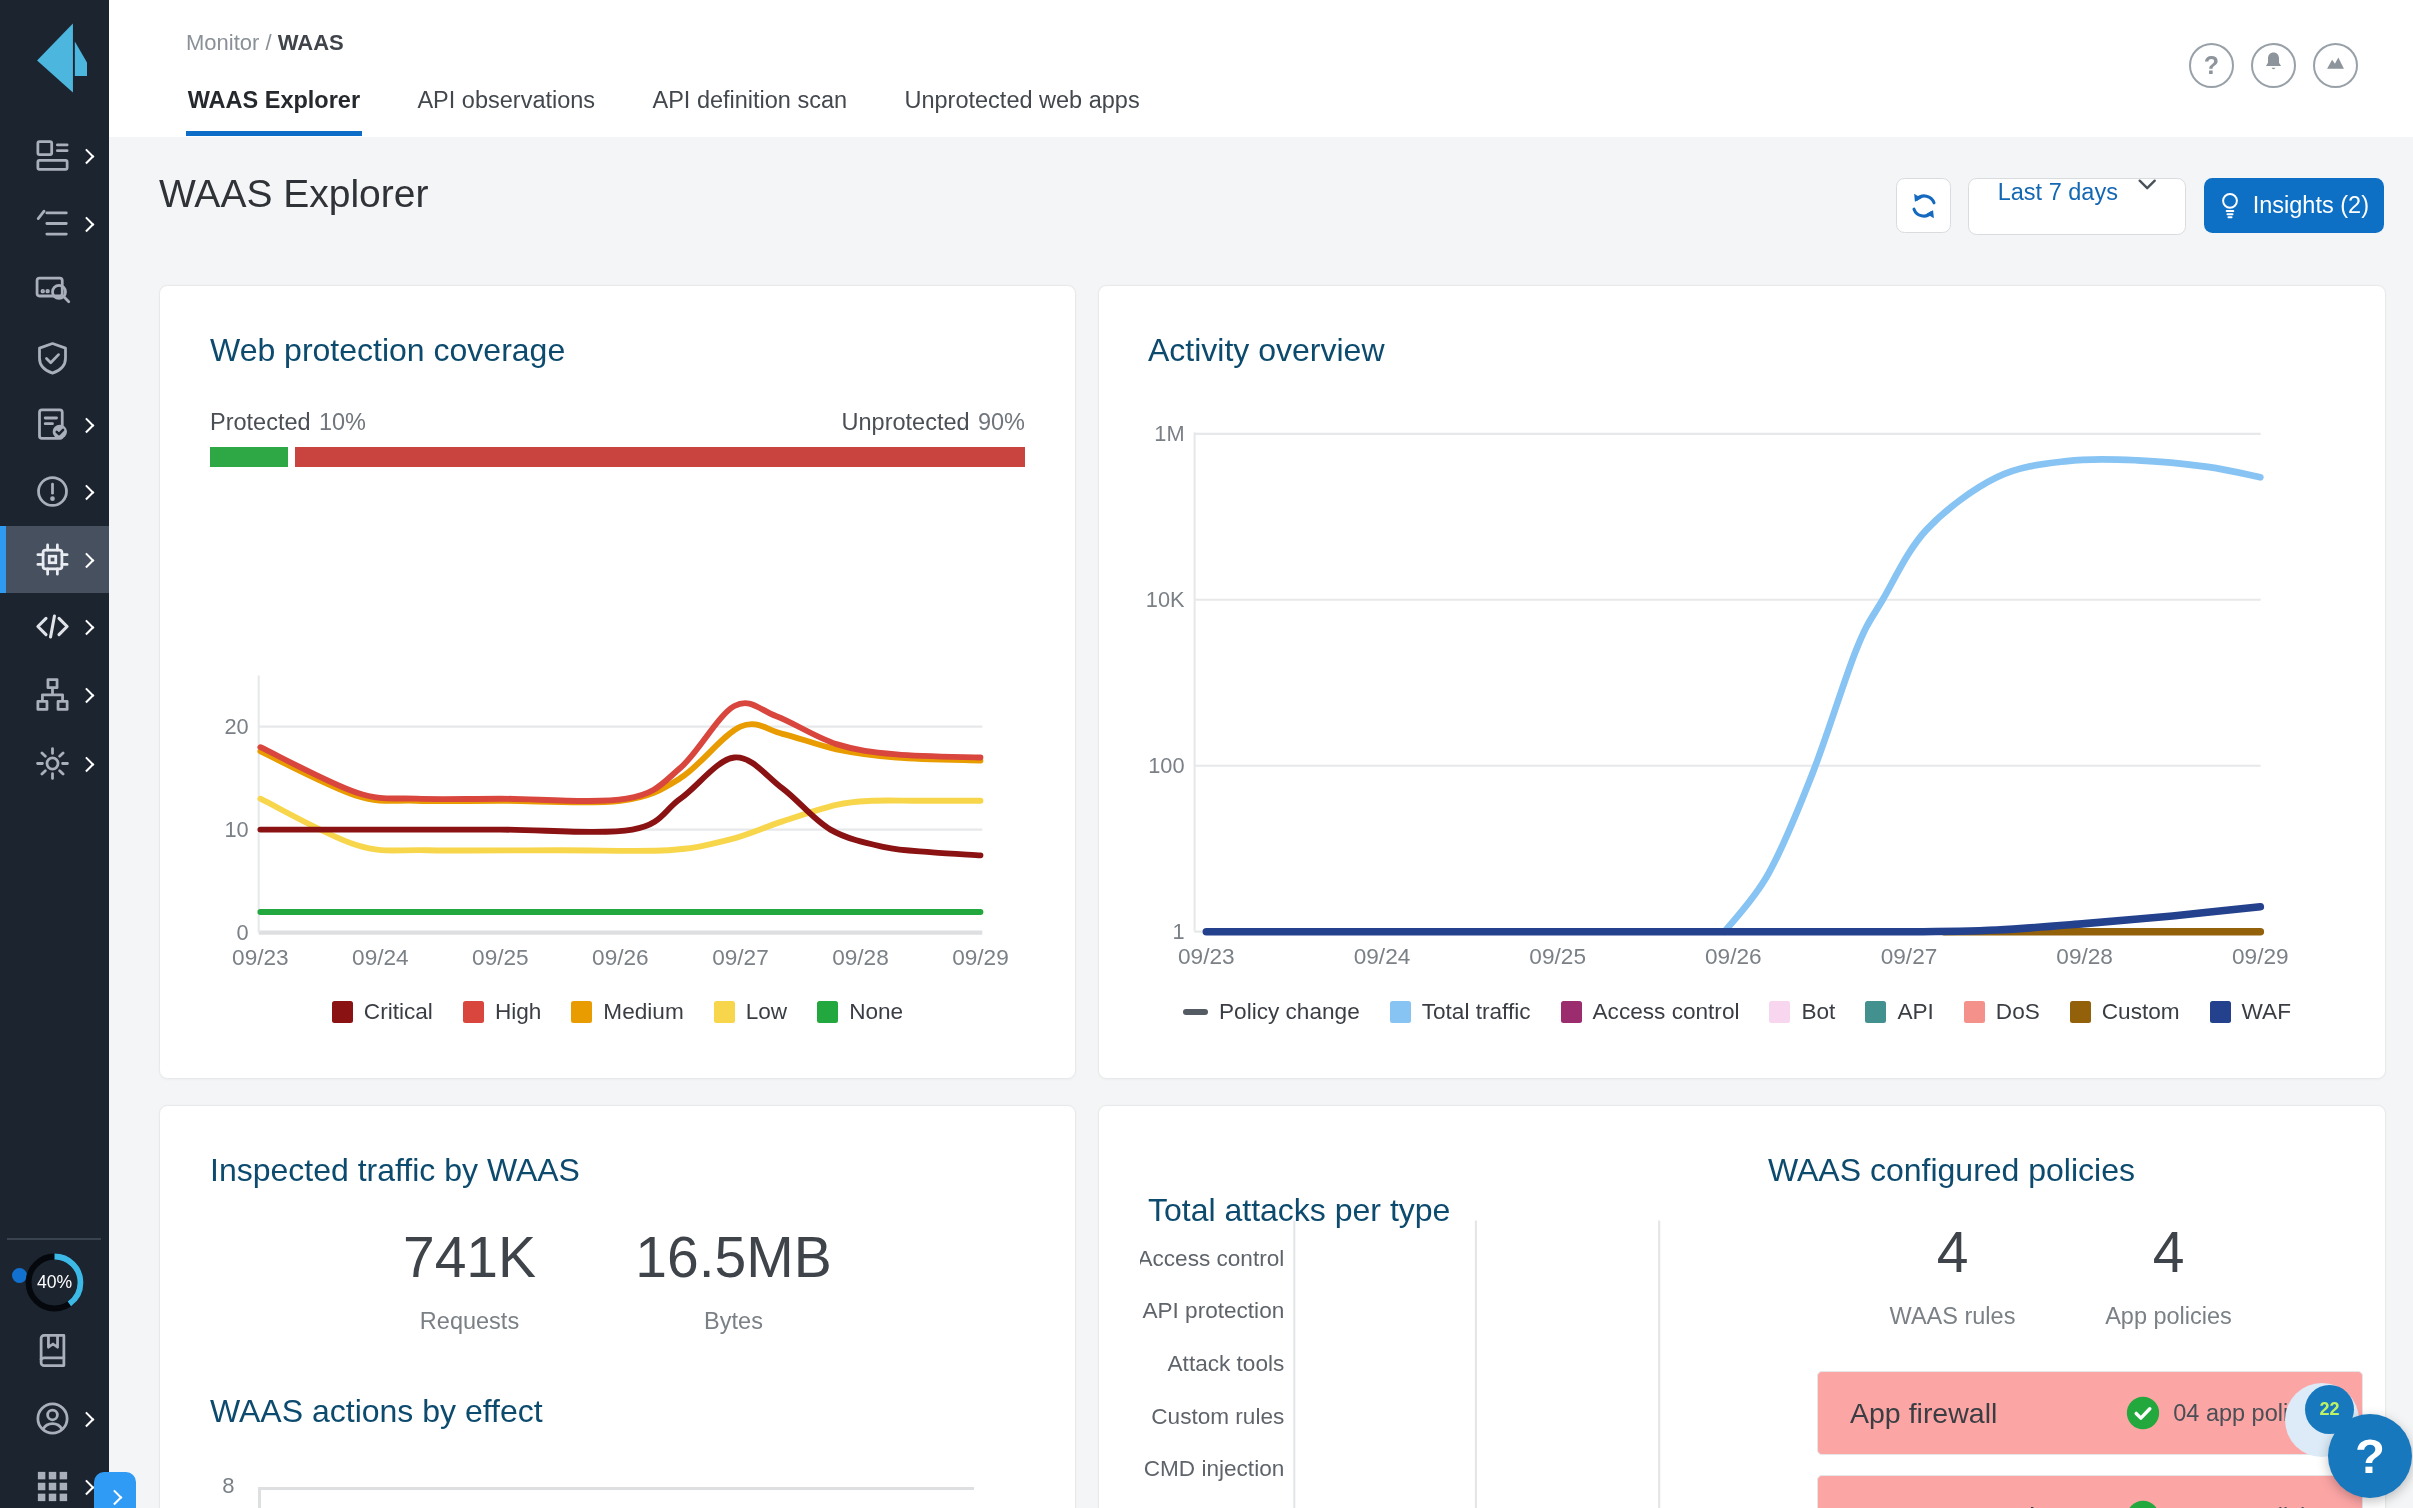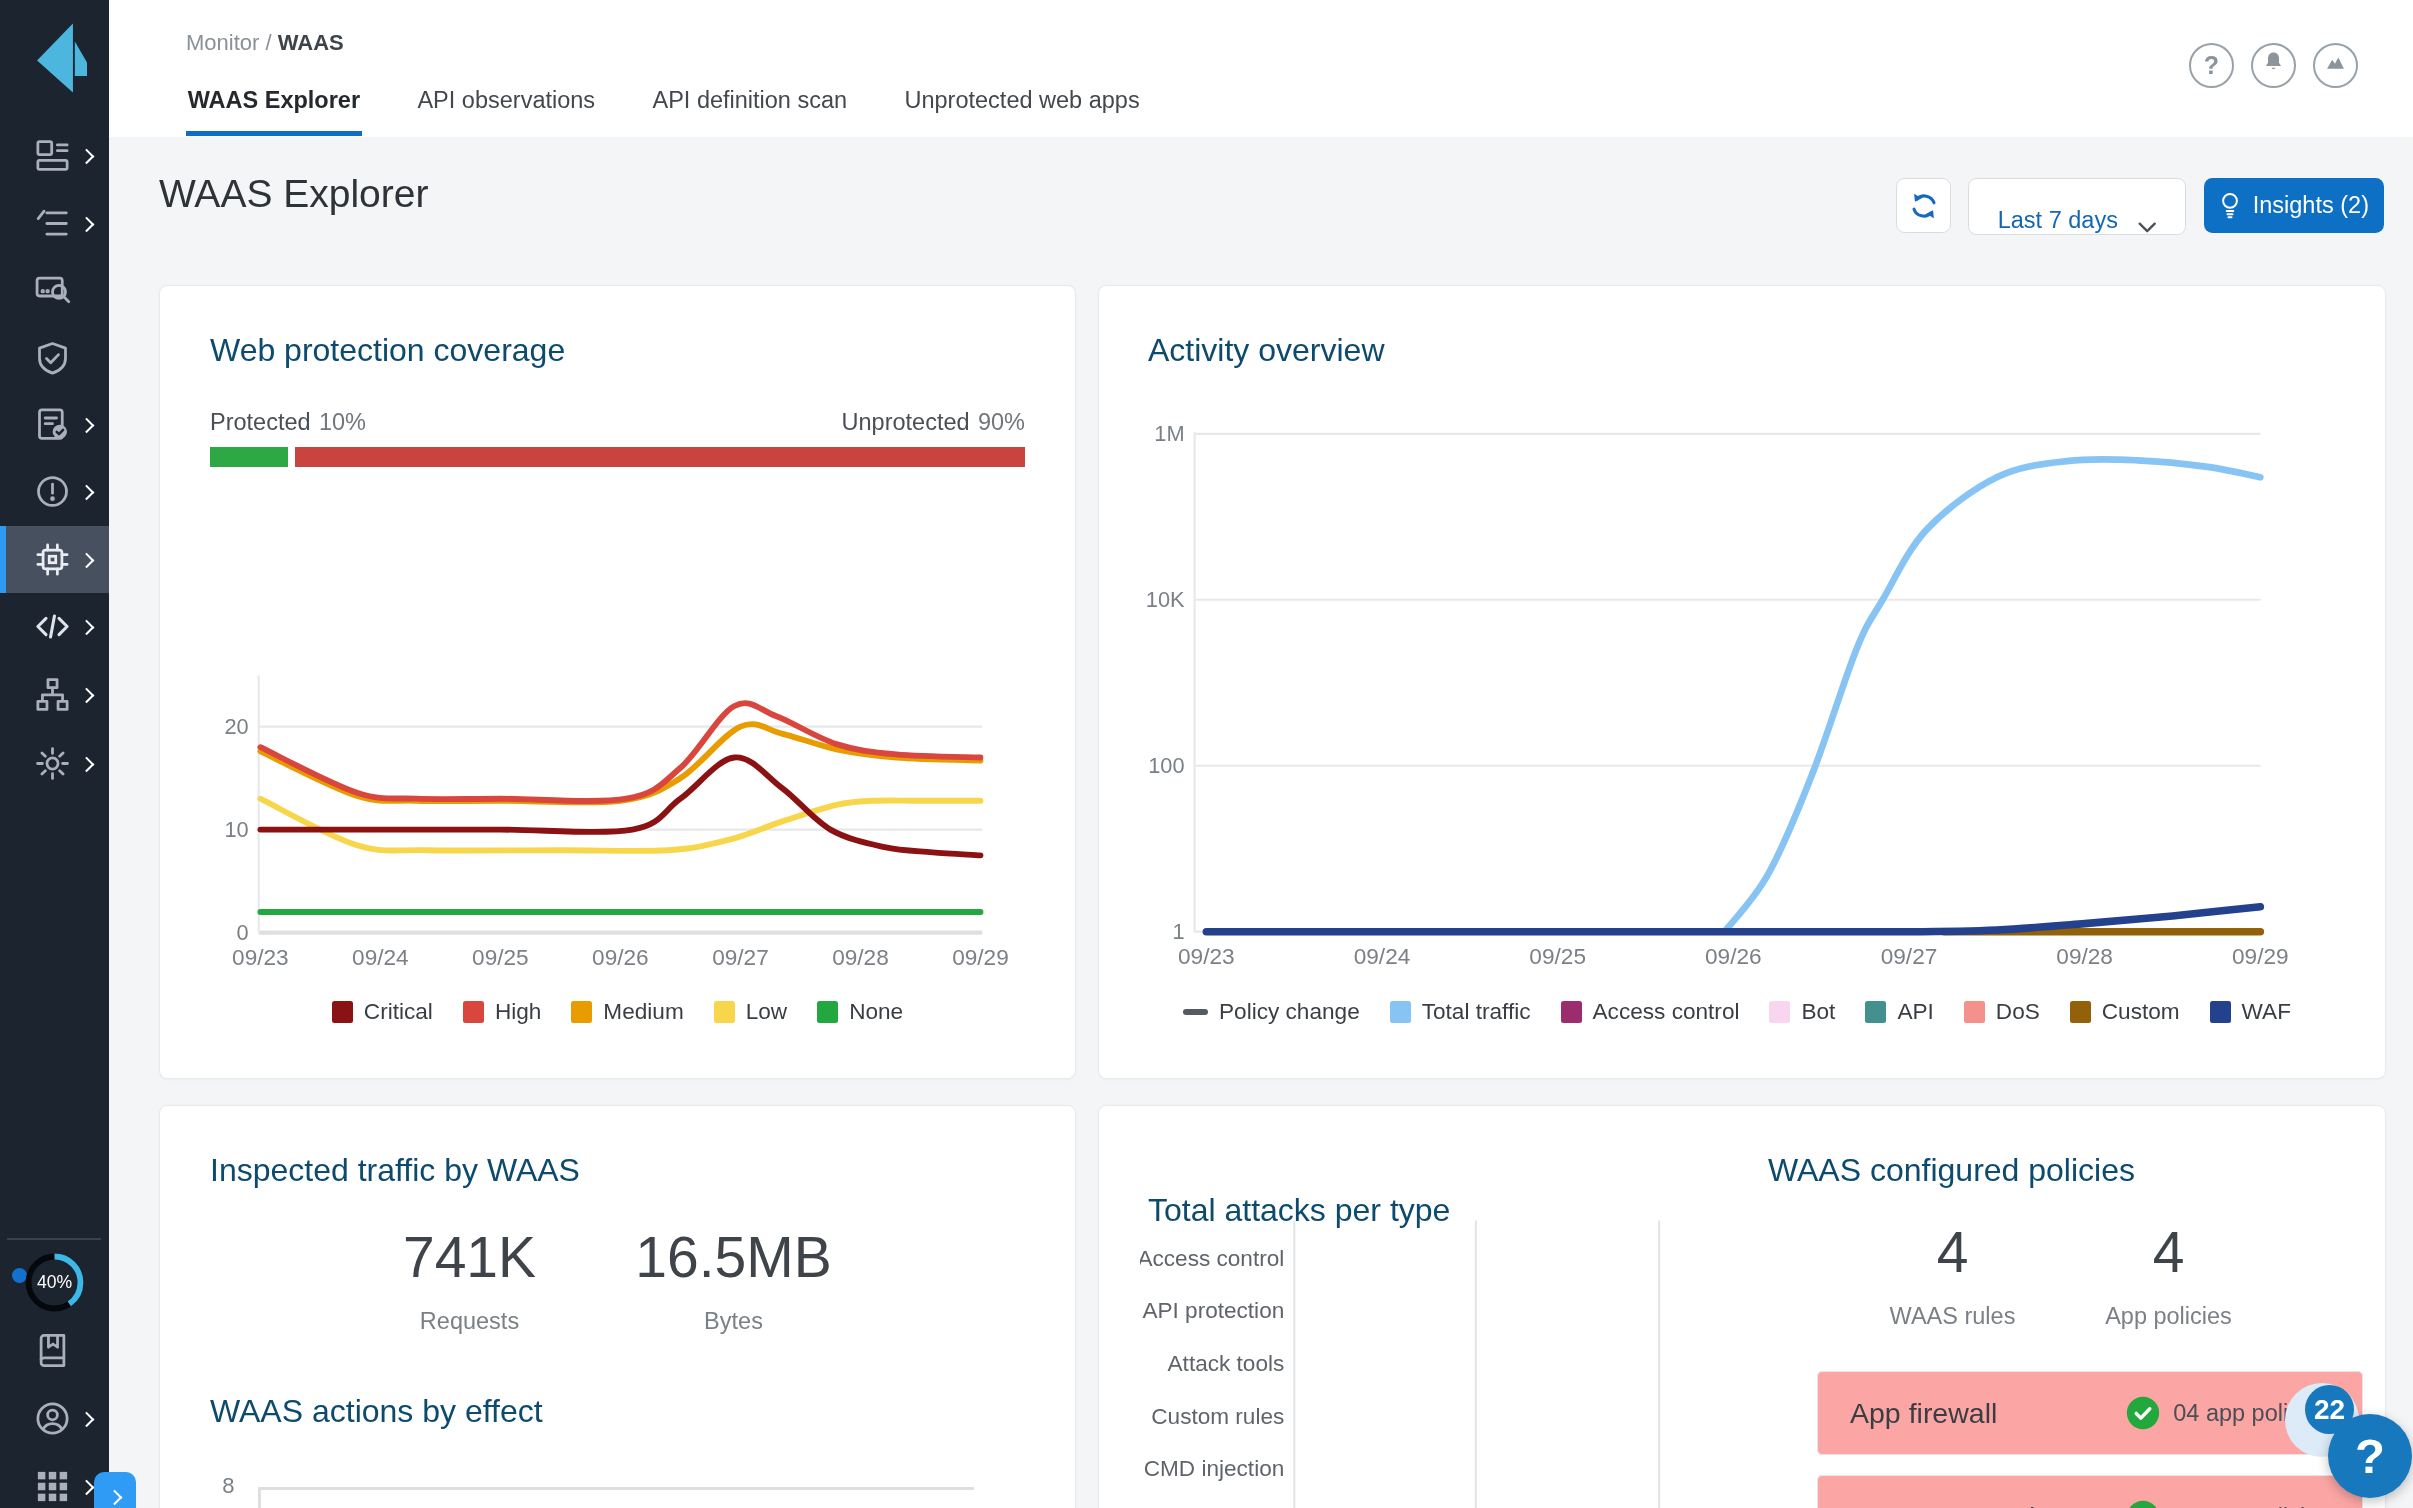--- a/index.html
+++ b/index.html
@@ -14,21 +14,21 @@
   .tab{font-size:23.5px;color:#43484E;padding:5px 1.7px 20px;cursor:pointer;}
   .tab.active{color:#25282C;font-weight:700;border-bottom:5.9px solid #0C6EC6;}
   .tb-actions{left:2189px;top:43px;display:flex;gap:17px;}
   .circle-btn{width:45px;height:45px;border-radius:50%;border:2.1px solid #99A1A8;background:#fff;
       display:flex;align-items:center;justify-content:center;color:#8D949B;font-size:25px;font-weight:700;cursor:pointer;}
   
   .page-title{left:159px;top:172px;font-size:39px;color:#2F3338;}
   .icon-btn{left:1896px;top:178px;width:55px;height:55px;background:#fff;border:1.7px solid #D9DCDF;border-radius:8.4px;
       display:flex;align-items:center;justify-content:center;cursor:pointer;}
   .dropdown{left:1968px;top:178px;width:216px;height:55px;background:#fff;border:1.7px solid #D9DCDF;border-radius:8.4px;
-      display:flex;align-items:flex-end;justify-content:center;gap:20px;cursor:pointer;}
+      display:flex;align-items:flex-start;justify-content:center;gap:20px;cursor:pointer;}
   .dropdown .dd-label{font-size:23.5px;color:#1467B3;}
   .btn-primary{left:2204px;top:178px;width:180px;height:55px;background:#0E70C5;border-radius:8.4px;border:none;
       display:flex;align-items:center;justify-content:center;gap:11.7px;color:#fff;font-size:23.5px;cursor:pointer;
       font-family:inherit;}
   
   .card{background:#fff;border:1.7px solid #E7E9EB;border-radius:8.4px;box-shadow:0 0.8px 2.5px rgba(0,0,0,.03);}
   #card-coverage{left:159px;top:285px;width:915px;height:792px;}
   #card-activity{left:1098px;top:285px;width:1286px;height:792px;}
   #card-traffic{left:159px;top:1105px;width:915px;height:444px;}
   #card-attacks{left:1098px;top:1105px;width:1286px;height:444px;}
@@ -63,22 +63,22 @@
   .ring-text{position:absolute;left:0;top:0;width:67px;height:67px;display:flex;align-items:center;justify-content:center;
       color:#fff;font-size:17.6px;}
   .notif-dot{left:11.7px;top:1268px;width:15px;height:15px;border-radius:50%;background:#1271CE;}
   .expand-btn{left:94px;top:1472px;width:42px;height:52px;background:#2F9BF4;border:none;border-radius:10px;
       display:flex;align-items:center;justify-content:center;cursor:pointer;}
   
   .help-halo{left:2285px;top:1383px;width:74px;height:74px;border-radius:50%;background:#DCEBF7;}
   .help-btn{left:2328px;top:1414px;width:84px;height:84px;border-radius:50%;background:#1878BE;border:none;cursor:pointer;
       color:#fff;font-size:49px;font-weight:700;display:flex;align-items:center;justify-content:center;
       box-shadow:0 3.4px 11.7px rgba(0,0,0,.25);font-family:inherit;}
-  .help-badge{left:2305px;top:1385px;width:49px;height:49px;border-radius:50%;background:#1878BE;color:#ffffff;
-      font-size:28px;font-weight:700;display:flex;align-items:center;justify-content:center;}
+  .help-badge{left:2305px;top:1385px;width:49px;height:49px;border-radius:50%;background:#1878BE;color:#bef264;
+      font-size:18px;font-weight:700;display:flex;align-items:center;justify-content:center;}
   
   svg text{font-family:"Liberation Sans","DejaVu Sans",sans-serif;}
   .tick-label{font-size:26px;fill:#7A8086;}
   .x-label{font-size:27px;fill:#7A8086;}
   .bar-label{font-size:27px;fill:#5F646B;}
 </style>
 </head>
 <body>
 
 <div id="app">

